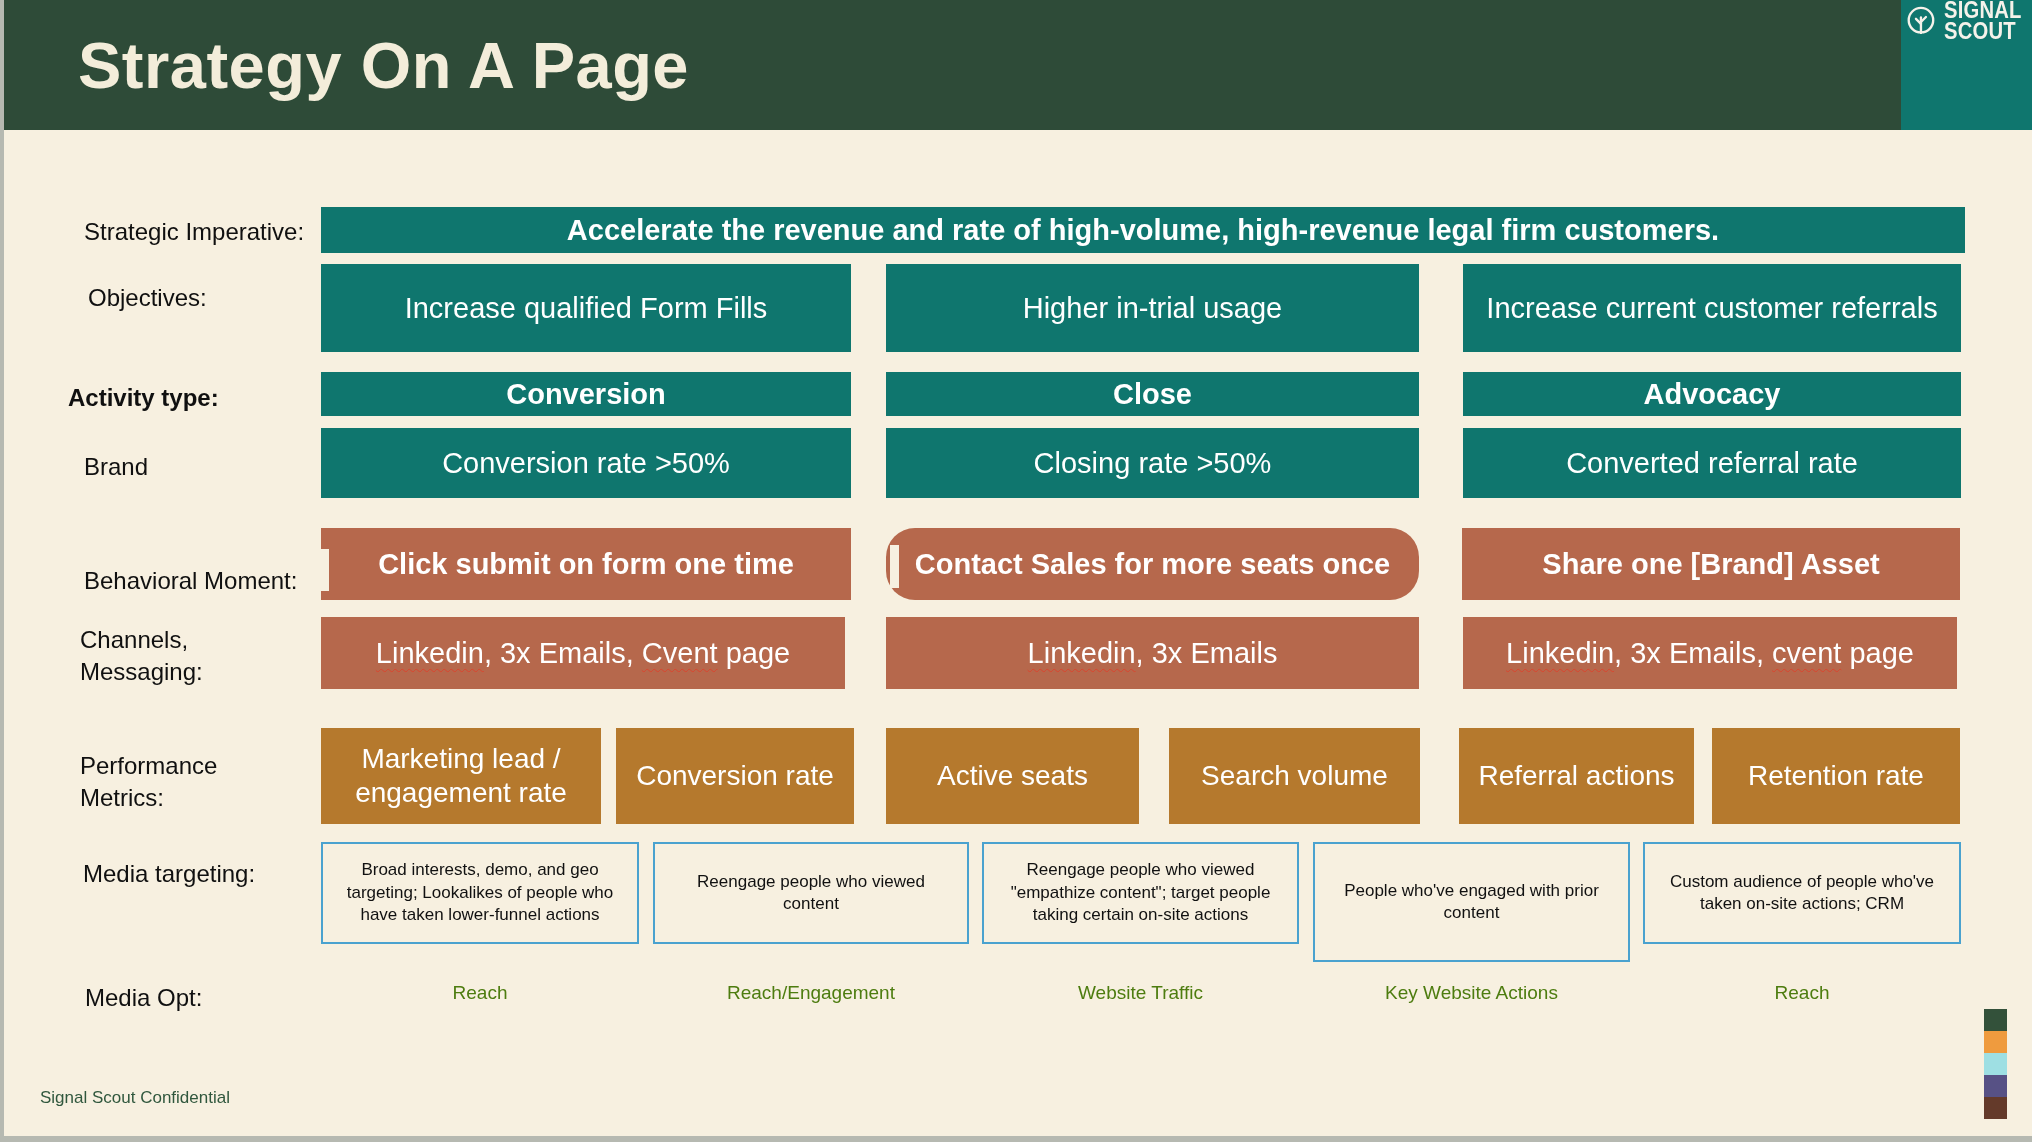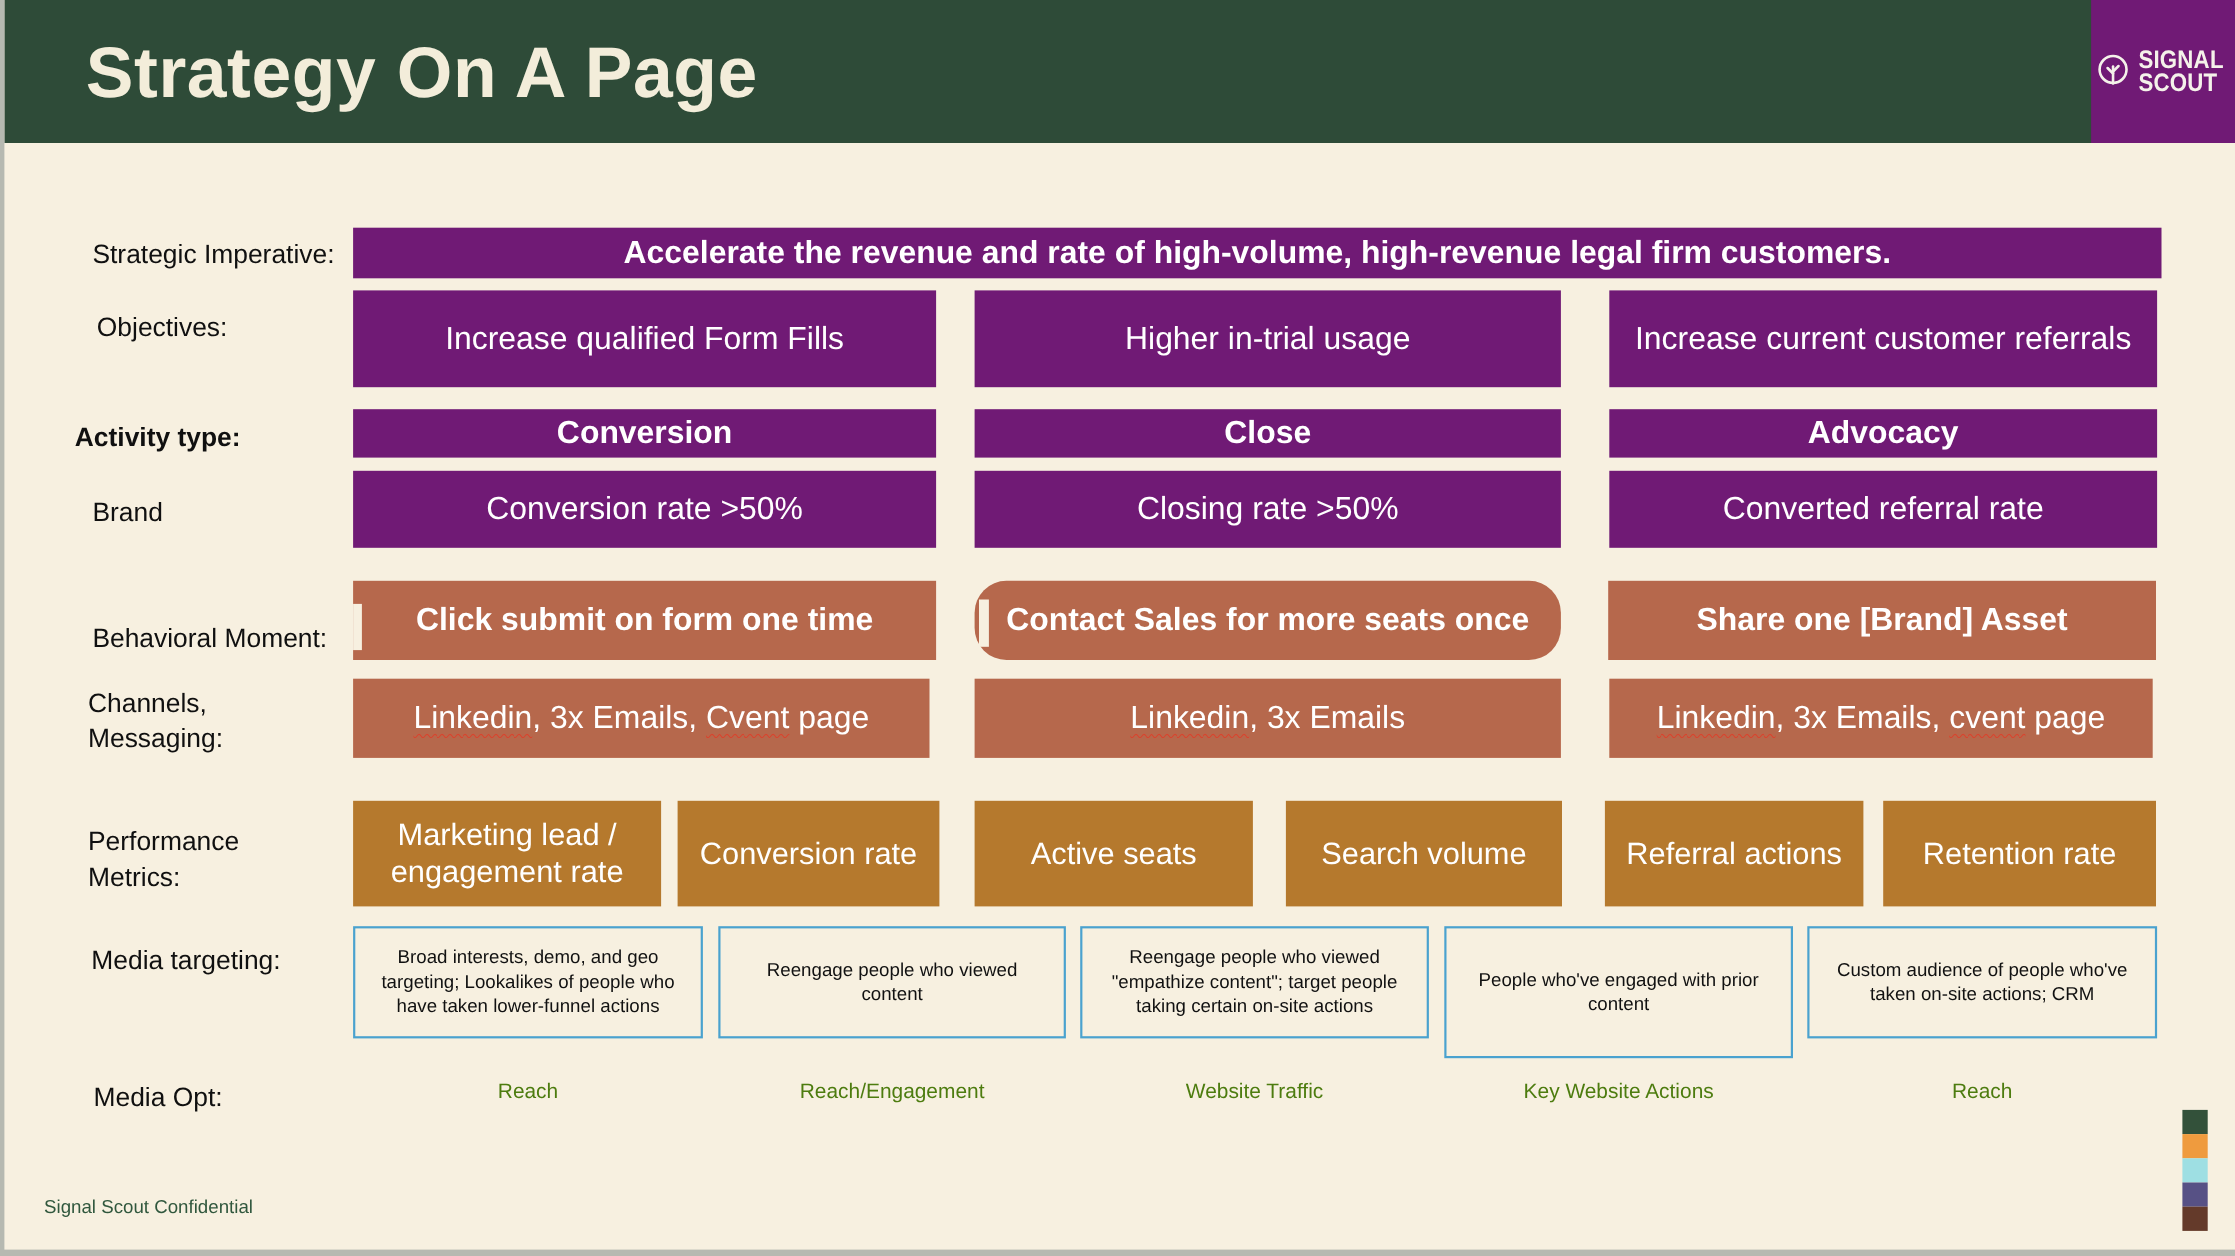--- a/index.html
+++ b/index.html
@@ -5,30 +5,30 @@
   html,body{margin:0;padding:0;background:#b6b9b1;}
   .slide{position:relative;width:2032px;height:1142px;background:#f7f0e0;overflow:hidden;
          font-family:"Liberation Sans",sans-serif;}
   
   .edge-left{position:absolute;left:0;top:0;width:4px;height:100%;background:#b6b9b1;z-index:50;}
   .edge-bottom{position:absolute;left:0;bottom:0;width:100%;height:6px;background:#b6b9b1;z-index:50;}
   
   .header{position:absolute;left:4px;top:0;width:2028px;height:130px;background:#2e4b38;
           display:flex;align-items:center;}
   .title{margin-left:74px;font-size:65px;font-weight:bold;color:#f3edda;letter-spacing:0.5px;}
-  .logo{position:absolute;left:1901px;top:0;width:131px;height:130px;background:#701a75;
-        display:flex;align-items:center;justify-content:center;gap:3px;z-index:2;}
+  .logo{position:absolute;left:1901px;top:0;width:131px;height:130px;background:#0f766e;
+        display:flex;align-items:flex-start;justify-content:center;gap:3px;z-index:2;}
   .logo-text{color:#f5f2ea;font-weight:800;font-size:23px;line-height:0.92;letter-spacing:0.2px;
              transform:scaleX(0.88);transform-origin:left center;}
   
   .lbl{position:absolute;color:#101010;font-size:24px;white-space:pre-line;line-height:1.35;}
   
   .bx{position:absolute;display:flex;align-items:center;justify-content:center;text-align:center;
       color:#ffffff;white-space:pre-line;line-height:1.2;}
-  .brown{background:#701a75;}
+  .brown{background:#0f766e;}
   .terra{background:#b6684c;}
   .orange{background:#b5792d;}
   .bold{font-weight:bold;}
   .f29{font-size:29px;}
   .f28{font-size:28px;}
   .target{background:#f7f0e0;border:2px solid #4aa2cf;color:#111111;font-size:17px;
           line-height:1.32;padding:0 16px;box-sizing:border-box;}
   .mediaopt{position:absolute;color:#4d7c0f;font-size:19px;text-align:center;}
   .notch{position:absolute;background:#f7f0e0;z-index:3;}
   .sp{text-decoration:underline wavy #d8442e;text-decoration-thickness:1px;text-underline-offset:5px;}

